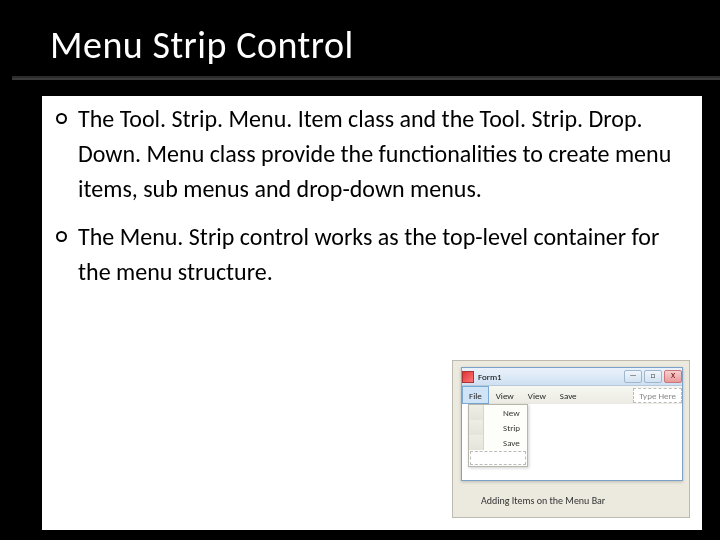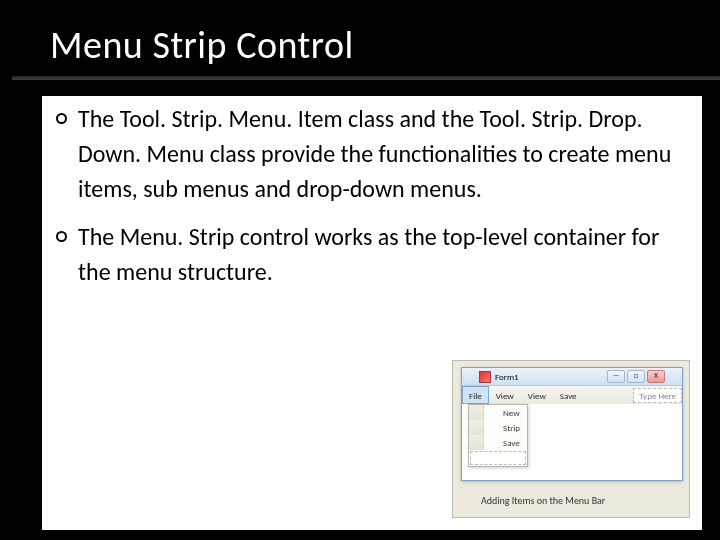--- a/index.html
+++ b/index.html
@@ -95,21 +95,21 @@
     border: 1px solid #7da2c8;
     box-shadow: 0 1px 3px rgba(0,0,0,0.2);
     box-sizing: border-box;
   }
   .win-titlebar {
     height: 18px;
     background: linear-gradient(#eaf2fb, #cfe0f2);
     border-bottom: 1px solid #b7c9dc;
     display: flex;
     align-items: center;
-    padding: 0 17px;
+    padding: 0 0;
     box-sizing: border-box;
   }
   .win-appicon {
     width: 10px;
     height: 10px;
     background: linear-gradient(135deg,#d33,#f77);
     border: 1px solid #a33;
     margin-right: 4px;
   }
   .win-title {

